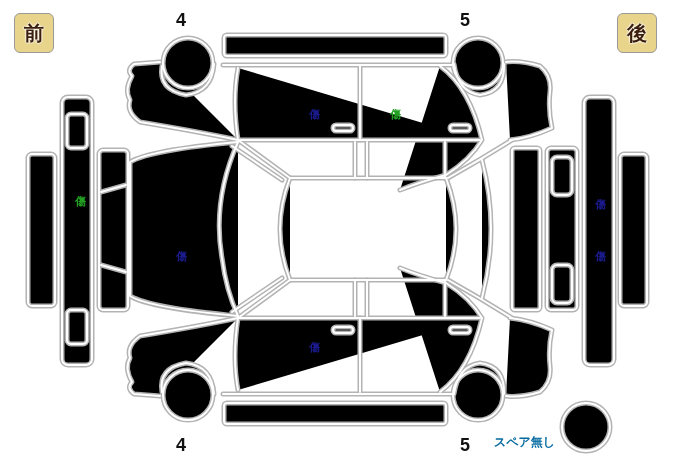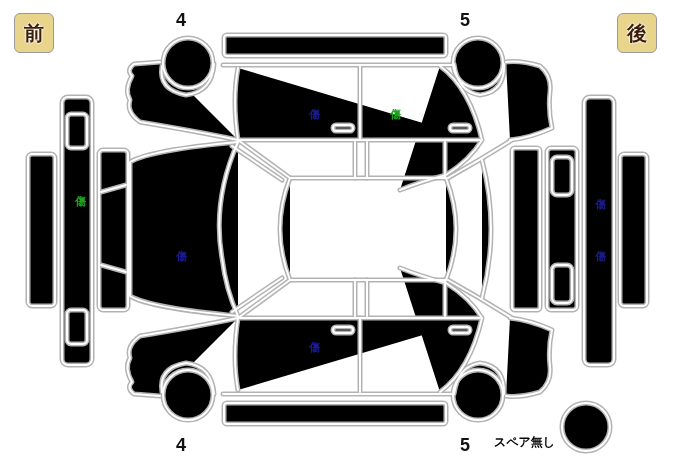--- a/index.html
+++ b/index.html
@@ -1,20 +1,20 @@
 <!DOCTYPE html>
 <html><head>
 <meta charset="utf-8">
 <style>
   html, body { margin:0; padding:0; background:#ffffff; }
   body { width:678px; height:458px; position:relative; overflow:hidden; font-family:"DejaVu Sans", sans-serif; }
   .badge { position:absolute; width:40px; height:40px; border:1px solid #9a9a9a; border-radius:6px; background:#e8d48a; display:flex; align-items:center; justify-content:center; font-size:20px; font-weight:bold; color:#3a1d0a; text-shadow:0 0 2px #fff,0 0 2px #fff,0 0 2px #fff; box-sizing:border-box; }
   .num { position:absolute; font-family:"Liberation Sans", sans-serif; font-weight:bold; font-size:18px; color:#111; }
   .mark { position:absolute; font-size:11px; font-weight:bold; line-height:11px; }
-  .spare { position:absolute; font-size:12px; font-weight:bold; color:#000000; }
+  .spare { position:absolute; font-size:12px; font-weight:bold; color:#0369a1; }
   svg { position:absolute; left:0; top:0; }
   svg .o { fill:none; stroke:#b3b3b3; stroke-width:5; stroke-linejoin:round; stroke-linecap:round; }
   svg .i { fill:none; stroke:#ffffff; stroke-width:2; stroke-linejoin:round; stroke-linecap:round; }
 </style>
 </head>
 <body>
 
 <svg width="678" height="458" viewBox="0 0 678 458">
   <g id="shapes">
 

